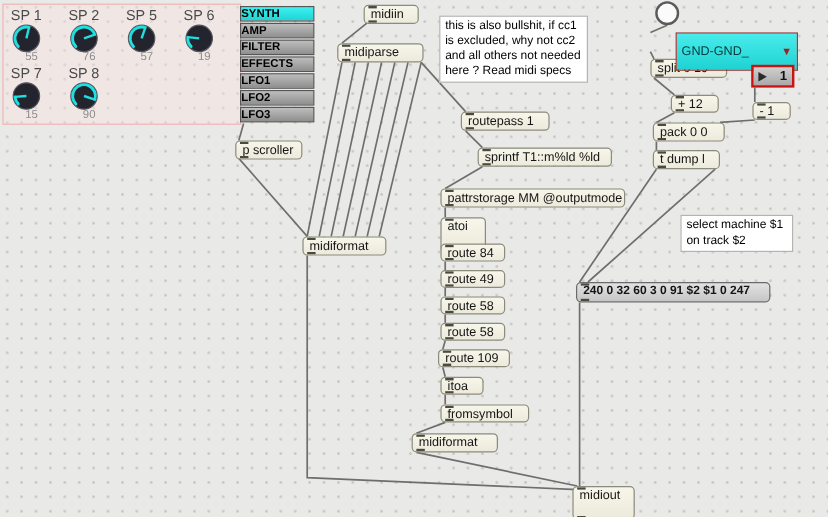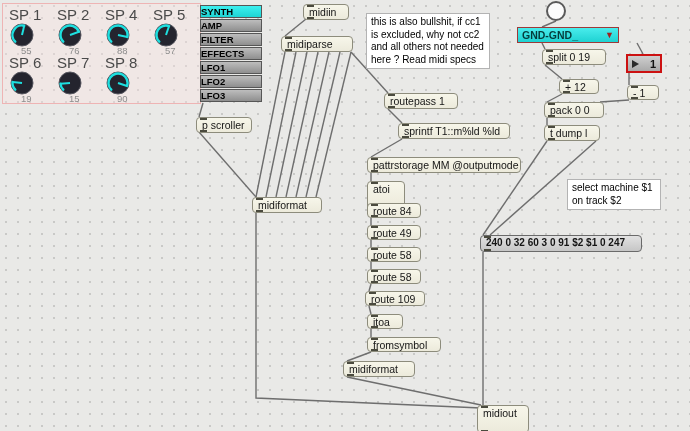--- a/index.html
+++ b/index.html
@@ -31,38 +31,38 @@
     font-size:10px;line-height:12.5px;color:#000;
     padding:2px 4px;white-space:normal;
   }
   
   #knob-panel{
     position:absolute;left:2px;top:3px;width:197px;height:99px;
     border:1px solid #eeb4b4;background:rgba(249,228,228,.40);z-index:2;
   }
   #knob-grid{display:grid;grid-template-columns:repeat(4,48px);grid-auto-rows:48px;padding:1px 0 0 2px;}
   .knob-cell{position:relative;}
-  .knob-label{font-size:15px;color:#4a4a4a;margin:1px 0 0 4px;}
+  .knob-label{font-size:12px;color:#4a4a4a;margin:1px 0 0 4px;}
   .knob-value{font-size:9.5px;color:#8d8d8d;margin:-3px 0 0 16px;}
   .knob-cell svg{display:block;margin:-1px 0 0 4px;}
   
   .menu-item{
     position:absolute;left:200px;width:62px;height:13px;z-index:3;
     background:linear-gradient(#bdbdbd,#8f8f8f);
     border:1px solid #565656;box-sizing:border-box;
     font-size:9.5px;font-weight:bold;color:#000;
     text-align:left;line-height:11px;cursor:pointer;
   }
   .menu-item.selected{background:linear-gradient(#3cf0f0,#1ed4d4);}
   
   #umenu{
-    position:absolute;left:517px;top:27px;width:102px;height:16px;z-index:3;
+    position:absolute;left:563px;top:27px;width:102px;height:32px;z-index:3;
     background:linear-gradient(#49ecec,#1fd2d2);
     border:1px solid #9c3a3a;box-sizing:border-box;
-    font-size:10.5px;font-weight:bold;color:#062;color:#053c3c;
+    font-size:10.5px;font-weight:normal;color:#062;color:#053c3c;
     padding:1px 4px;display:flex;align-items:center;justify-content:space-between;
   }
   #umenu .arrow{color:#a02020;font-size:9px;line-height:9px;}
   
   #numbox{
     position:absolute;left:626px;top:54px;width:36px;height:19px;z-index:3;
     border:2px solid #cc1111;box-sizing:border-box;
     background:linear-gradient(#cfcfcf,#a9a9a9);
     display:flex;align-items:center;padding:0 4px;
   }
@@ -136,29 +136,20 @@
         <div class="knob-cell">
           <div class="knob-label">SP 2</div>
           <svg width="26" height="26">
             <circle cx="13" cy="13" r="11" fill="#24242e" stroke="#56565f" stroke-width="1"></circle>
             <path d="M 6.28 19.72 A 9.5 9.5 0 1 1 21.94 9.78" stroke="#1ee0e0" stroke-width="2.4" fill="none" stroke-linecap="round"></path>
             <line x1="13" y1="13" x2="21.94" y2="9.78" stroke="#1ee0e0" stroke-width="2"></line>
           </svg>
           <div class="knob-value">76</div>
         </div>
         <div class="knob-cell">
-          <div class="knob-label">SP 4</div>
-          <svg width="26" height="26">
-            <circle cx="13" cy="13" r="11" fill="#24242e" stroke="#56565f" stroke-width="1"></circle>
-            <path d="M 6.28 19.72 A 9.5 9.5 0 1 1 22.27 15.07" stroke="#1ee0e0" stroke-width="2.4" fill="none" stroke-linecap="round"></path>
-            <line x1="13" y1="13" x2="22.27" y2="15.07" stroke="#1ee0e0" stroke-width="2"></line>
-          </svg>
-          <div class="knob-value">88</div>
-        </div>
-        <div class="knob-cell">
           <div class="knob-label">SP 5</div>
           <svg width="26" height="26">
             <circle cx="13" cy="13" r="11" fill="#24242e" stroke="#56565f" stroke-width="1"></circle>
             <path d="M 6.28 19.72 A 9.5 9.5 0 0 1 16.08 4.01" stroke="#1ee0e0" stroke-width="2.4" fill="none" stroke-linecap="round"></path>
             <line x1="13" y1="13" x2="16.08" y2="4.01" stroke="#1ee0e0" stroke-width="2"></line>
           </svg>
           <div class="knob-value">57</div>
         </div>
         <div class="knob-cell">
           <div class="knob-label">SP 6</div>

